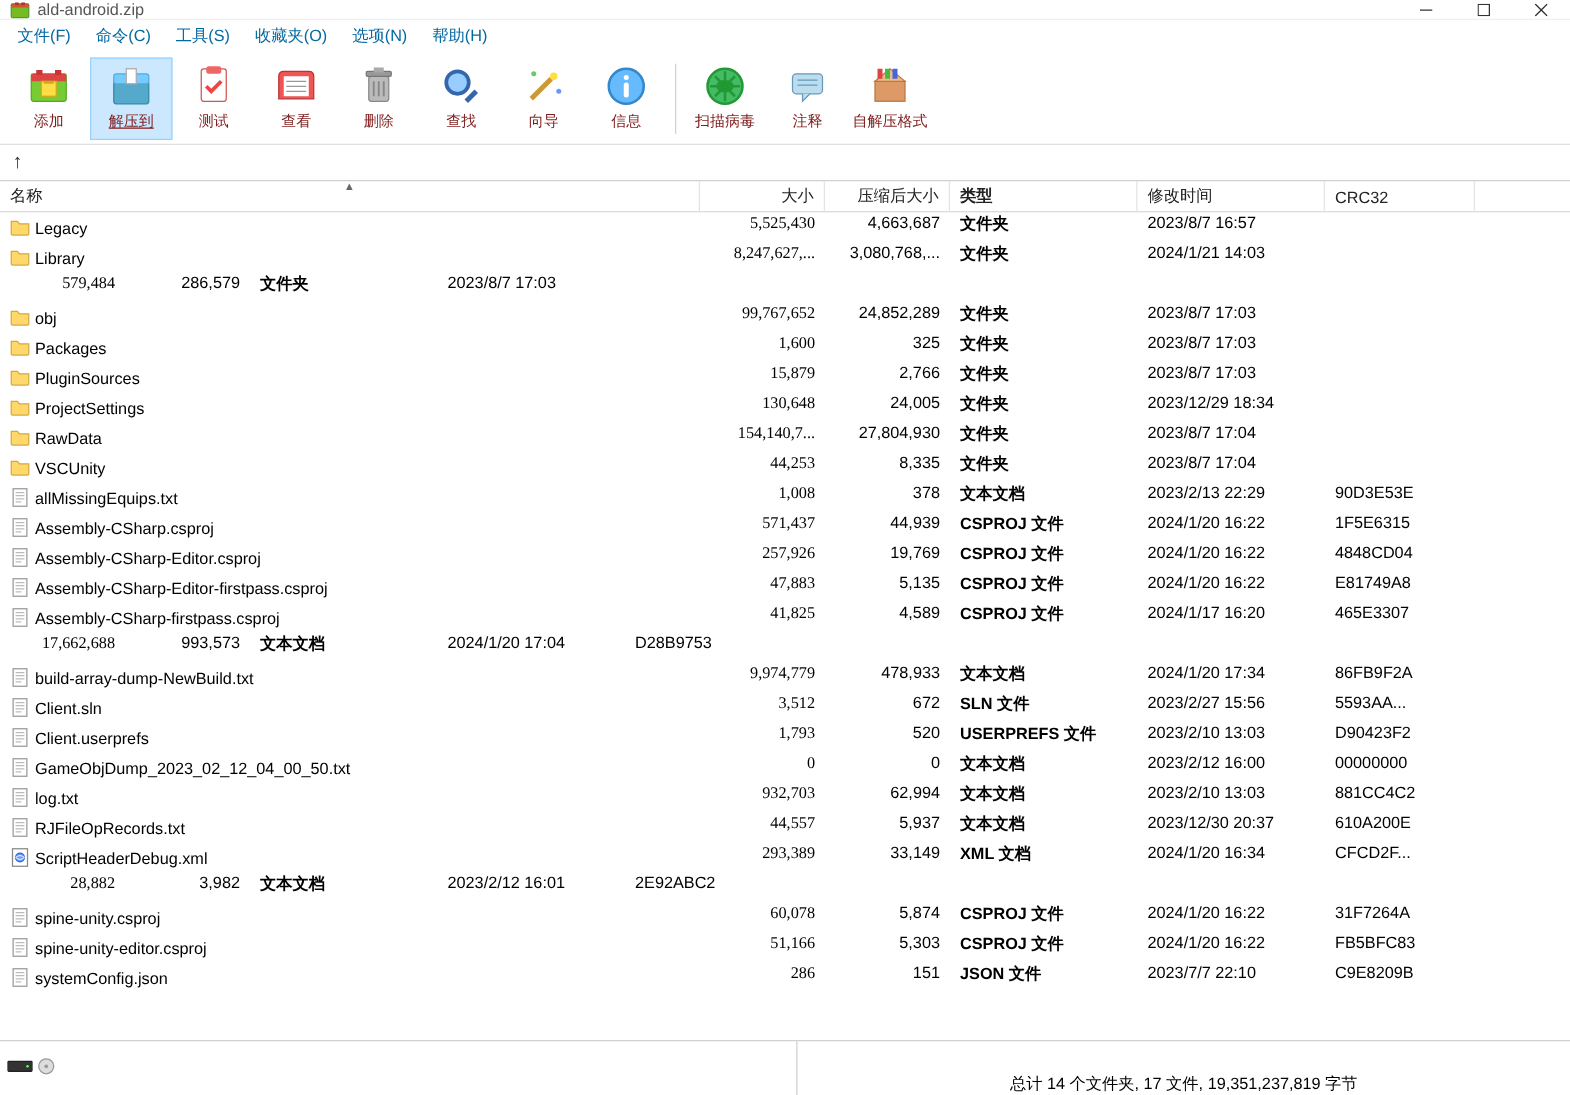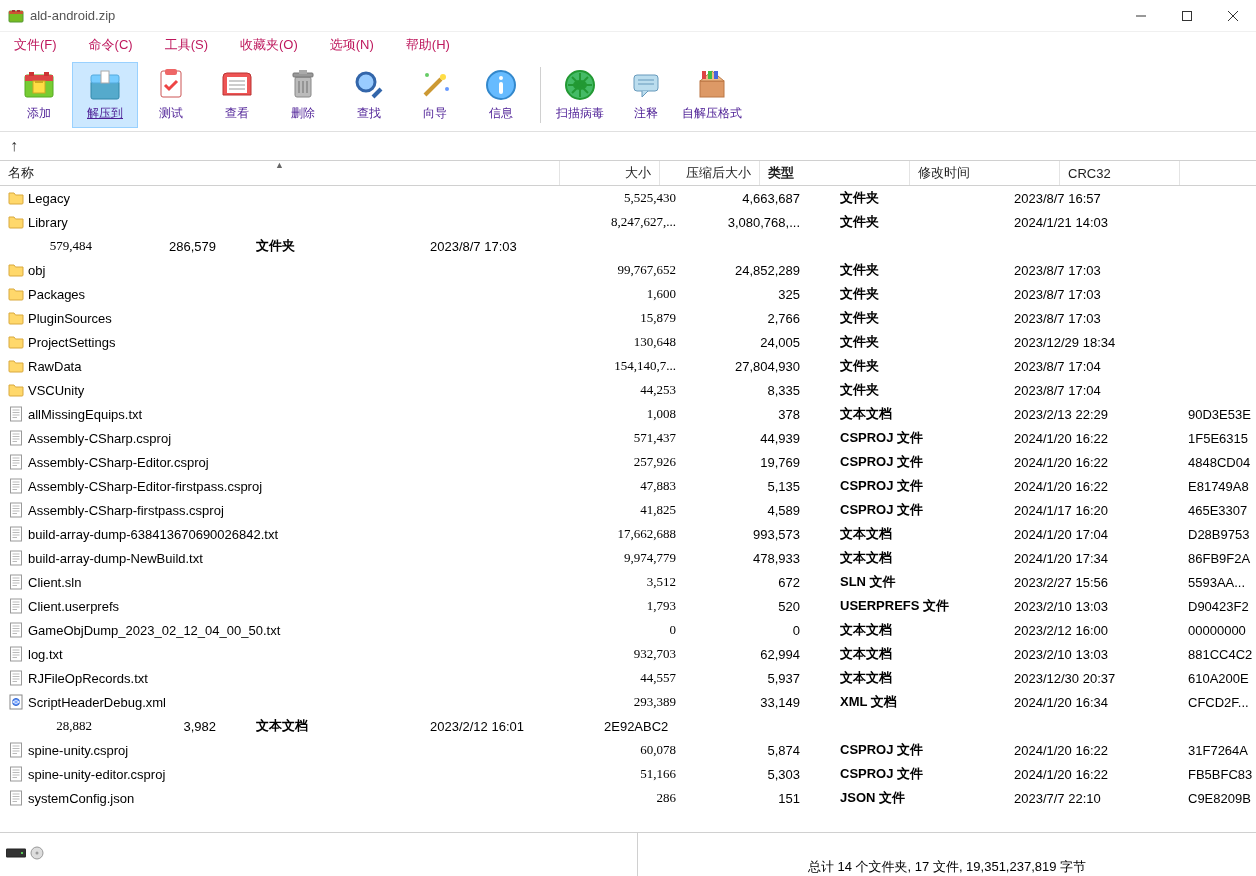--- a/index.html
+++ b/index.html
@@ -8,21 +8,21 @@
   font-size: 13px;
   background: #fff;
   color: #000;
   width: 1256px;
   height: 876px;
   overflow: hidden;
   display: flex;
   flex-direction: column;
 }
 .titlebar {
-  height: 32px;
+  height: 16px;
   display: flex;
   align-items: center;
   background: #fff;
   border-bottom: 1px solid #f0f0f0;
   padding-left: 8px;
 }
 .titlebar .logo {
   width: 16px; height: 16px;
   margin-right: 6px;
   display: inline-block;
@@ -33,44 +33,44 @@
   width: 46px; height: 32px;
   display: flex; align-items: center; justify-content: center;
   color: #555; font-size: 14px;
 }
 .menubar {
   height: 26px;
   display: flex;
   align-items: center;
   background: #fff;
   padding-left: 8px;
-  gap: 20px;
+  gap: 8px;
   font-size: 13px;
-  color: #be185d;
+  color: #0369a1;
 }
 .menubar .mitem { padding: 2px 6px; }
 .toolbar {
   height: 74px;
   display: flex;
   align-items: center;
   background: #fff;
   border-bottom: 1px solid #e0e0e0;
   padding: 0 6px;
   gap: 0px;
 }
 .tbtn {
   width: 66px;
   height: 66px;
   display: flex;
   flex-direction: column;
   align-items: center;
   justify-content: center;
   gap: 2px;
   font-size: 12px;
-  color: #4c1d95;
+  color: #7f1d1d;
   border: 1px solid transparent;
 }
 .tbtn.selected { background: #cce8ff; border: 1px solid #99d1ff; text-decoration: underline; }
 .tbtn .ticon { width: 36px; height: 36px; display: flex; align-items: center; justify-content: center; }
 .tsep { width: 1px; height: 56px; background: #d0d0d0; margin: 0 6px; }
 .pathbar {
   height: 28px;
   display: flex;
   align-items: center;
   padding-left: 10px;
@@ -105,23 +105,21 @@
   transform: translateX(-50%);
 }
 .file-list {
   flex: 1;
   overflow-y: scroll;
   background: #fff;
 }
 .row {
   height: 24px;
   display: flex;
-  align-items: center;
   font-size: 13px;
-  gap: 24px;
 }
 .row .c { padding: 0 8px; overflow: hidden; white-space: nowrap; text-overflow: ellipsis; }
 .row .c.right { text-align: right; }
 .row .name-cell { display: flex; align-items: center; gap: 4px; }
 .icon-folder, .icon-file, .icon-xml {
   width: 16px; height: 16px; flex-shrink: 0;
   display: inline-flex; align-items: center; justify-content: center;
 }
 .col-name { width: 560px; flex-shrink: 0; position: relative; }
 .col-size { width: 100px; flex-shrink: 0; font-family: Liberation Serif, serif; }
@@ -558,32 +556,20 @@
         </span>
         <span>Assembly-CSharp-firstpass.csproj</span>
       </div>
       <div class="c col-size right">41,825</div>
       <div class="c col-packed right">4,589</div>
       <div class="c col-type">CSPROJ 文件</div>
       <div class="c col-modified">2024/1/17 16:20</div>
       <div class="c col-crc">465E3307</div>
     </div>
     <div class="row">
-      <div class="c col-name name-cell">
-        <span class="icon-file">
-          <svg viewBox="0 0 16 16">
-            <rect x="2.5" y="1" width="11" height="14" fill="#fff" stroke="#999"></rect>
-            <line x1="4.5" y1="4" x2="11.5" y2="4" stroke="#bbb"></line>
-            <line x1="4.5" y1="6.5" x2="11.5" y2="6.5" stroke="#bbb"></line>
-            <line x1="4.5" y1="9" x2="11.5" y2="9" stroke="#bbb"></line>
-            <line x1="4.5" y1="11.5" x2="9" y2="11.5" stroke="#bbb"></line>
-          </svg>
-        </span>
-        <span>build-array-dump-638413670690026842.txt</span>
-      </div>
       <div class="c col-size right">17,662,688</div>
       <div class="c col-packed right">993,573</div>
       <div class="c col-type">文本文档</div>
       <div class="c col-modified">2024/1/20 17:04</div>
       <div class="c col-crc">D28B9753</div>
     </div>
     <div class="row">
       <div class="c col-name name-cell">
         <span class="icon-file">
           <svg viewBox="0 0 16 16">

